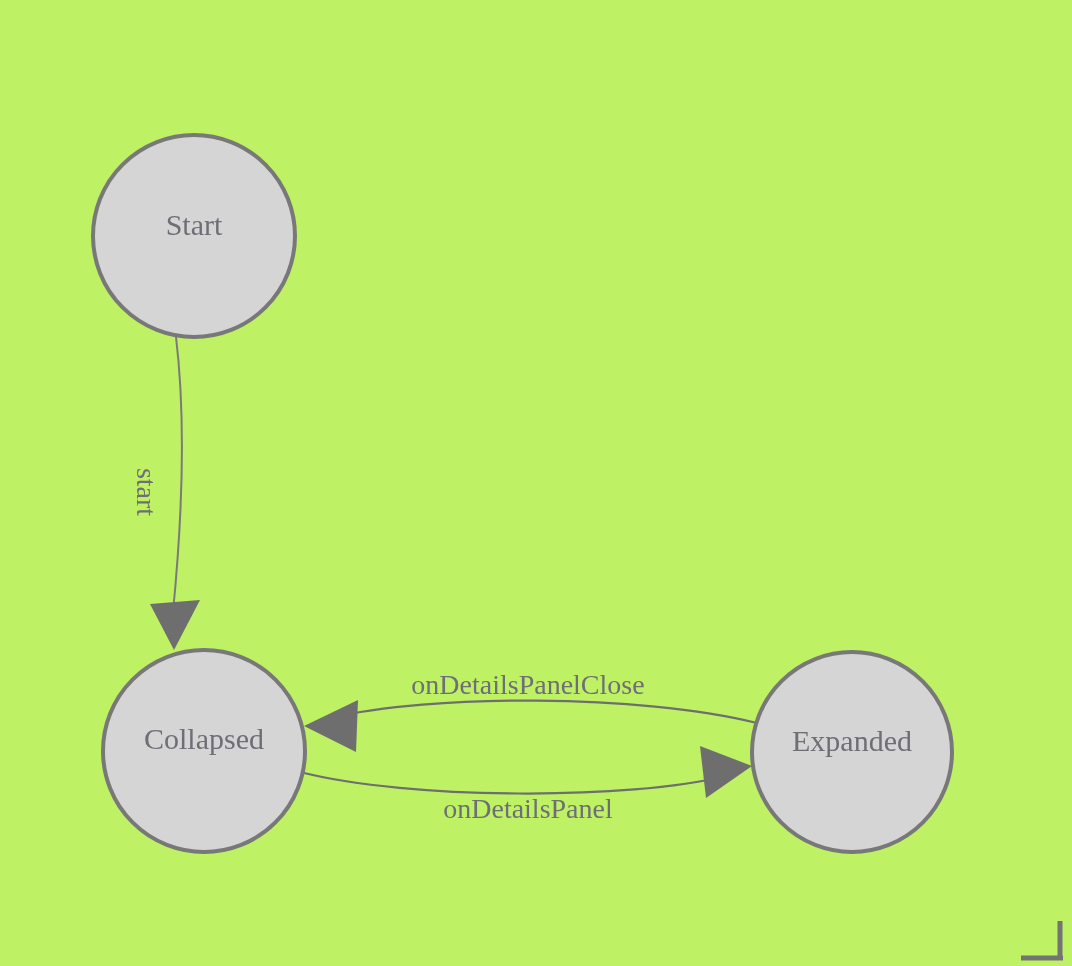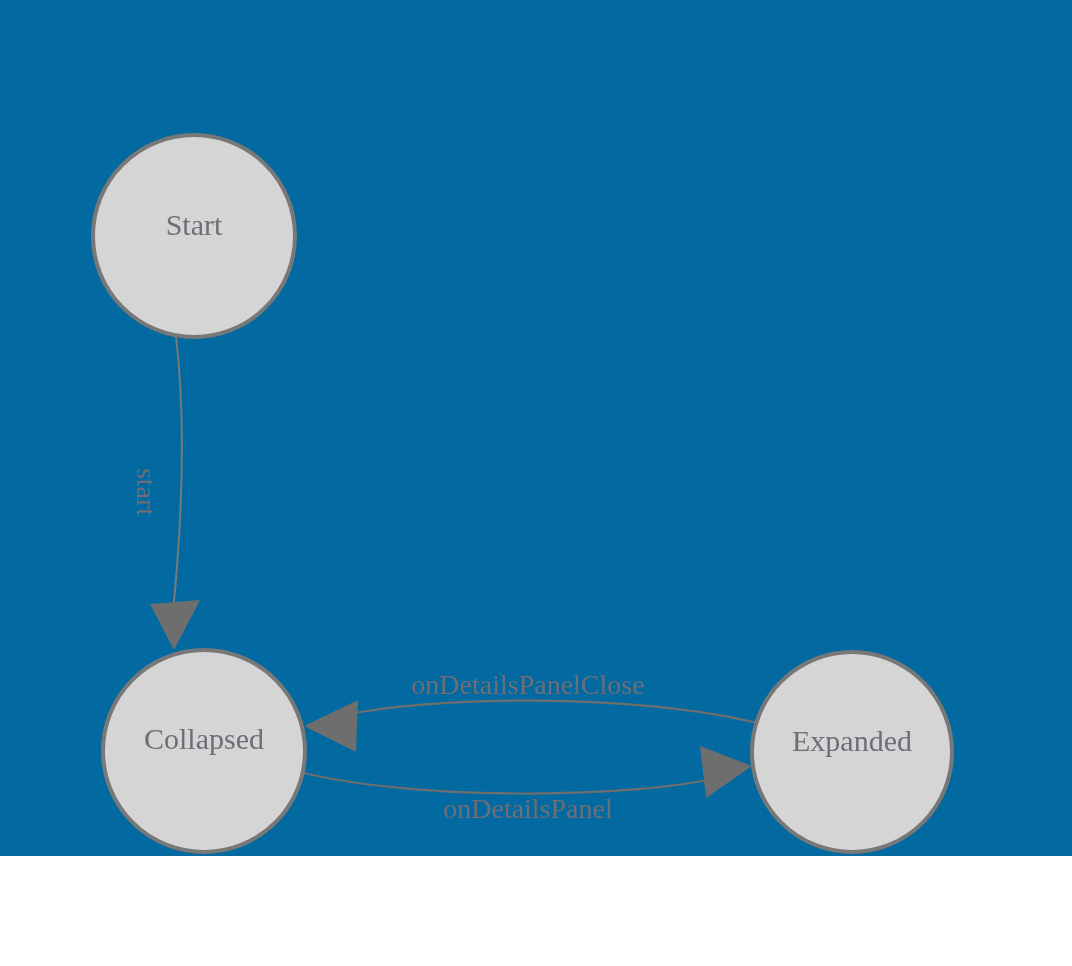--- a/index.html
+++ b/index.html
@@ -6,22 +6,22 @@
     margin: 0;
     padding: 0;
     background: #ffffff;
   }
   body {
     font-family: "Liberation Serif", serif;
   }
   #canvas {
     position: relative;
     width: 1072px;
-    height: 856px;
-    background: #0369a1;
+    height: 966px;
+    background: #bef264;
     overflow: hidden;
   }
   #diagram-svg {
     position: absolute;
     top: 0;
     left: 0;
     width: 1072px;
     height: 966px;
   }
   .node-circle {

